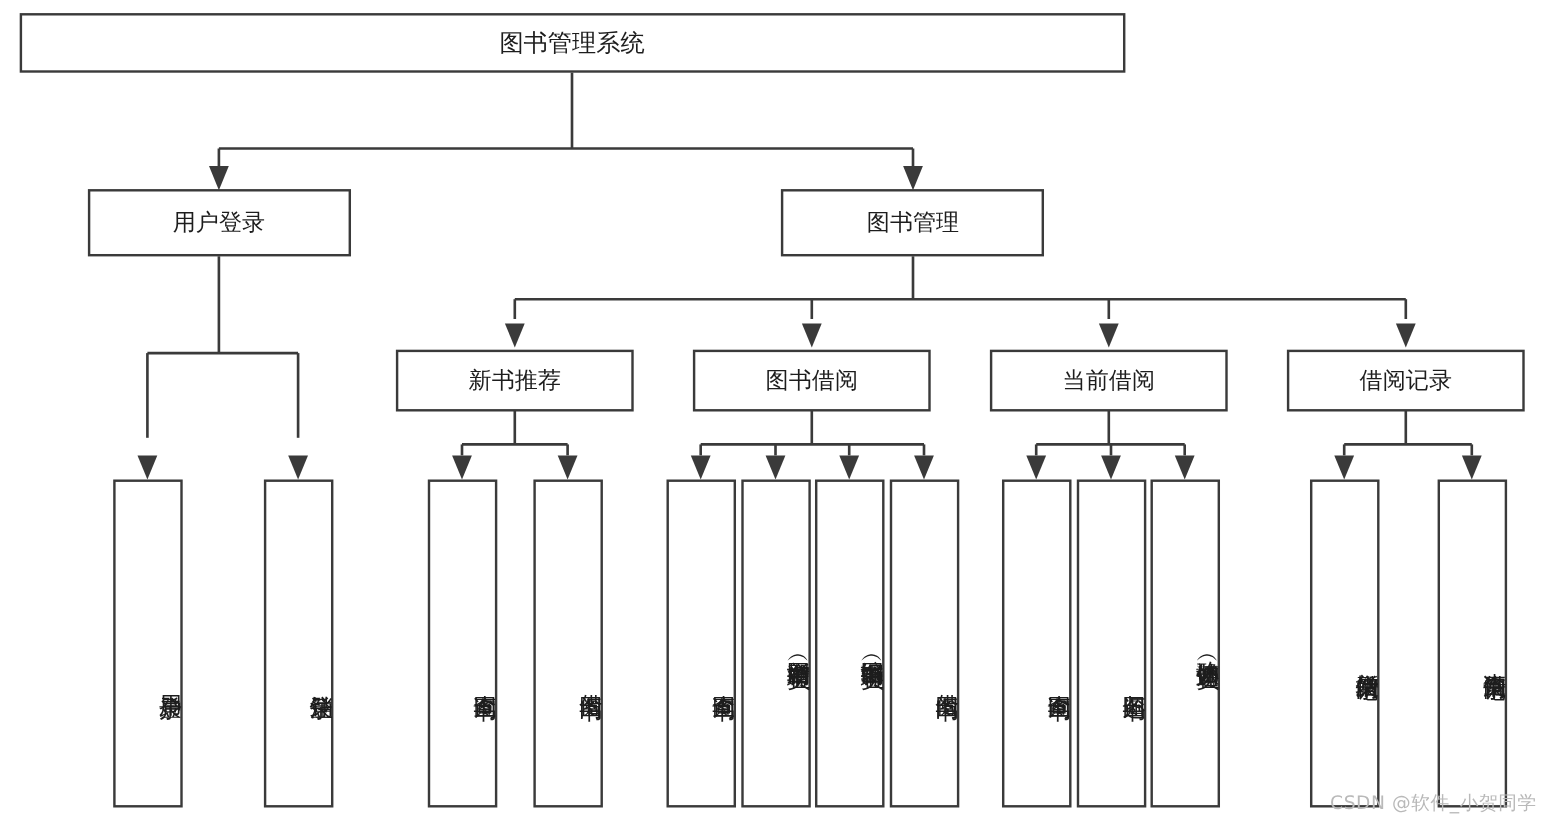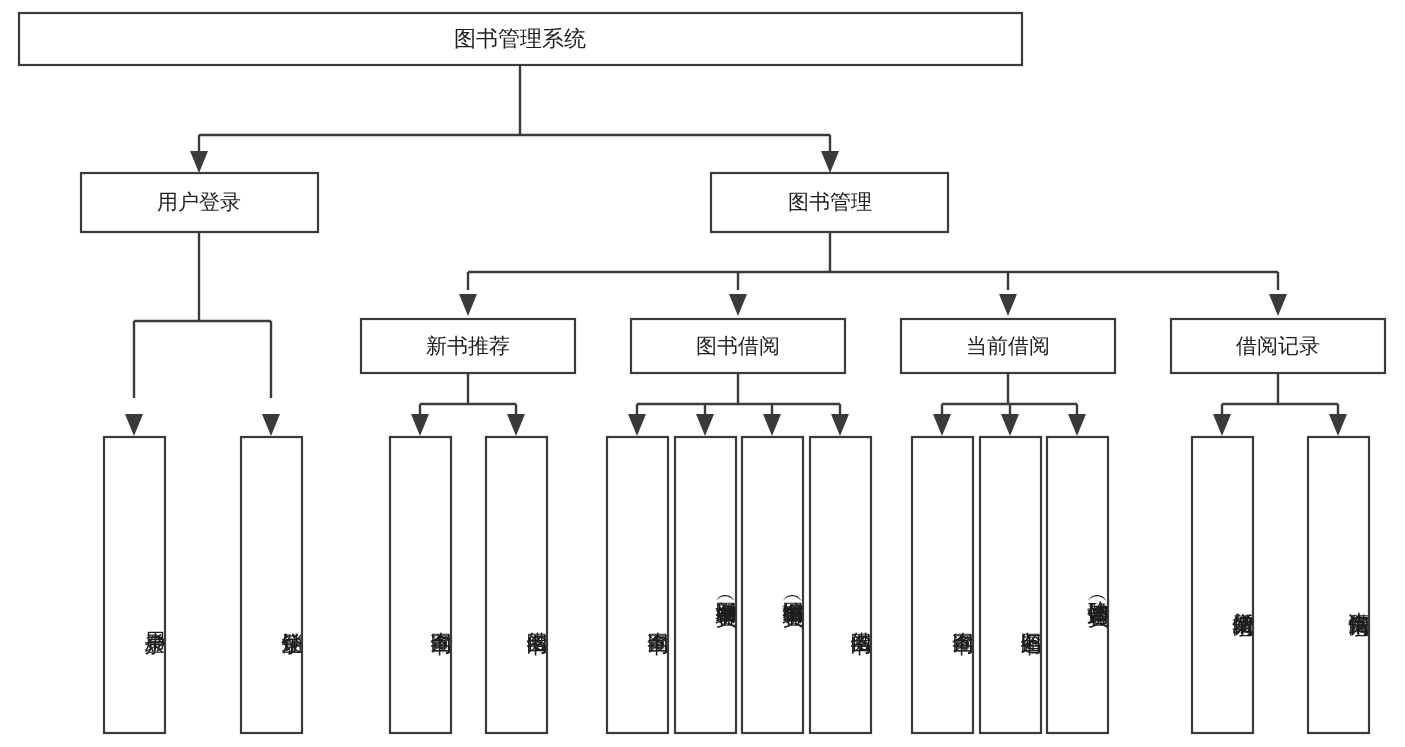--- a/index.html
+++ b/index.html
@@ -218,14 +218,15 @@
   <div class="vlabel" style="left:742px; top:447px; width:61px; height:280px; padding-top:2px;">编辑图书（管理员）</div>
   <div class="vlabel" style="left:810px; top:447px; width:61px; height:280px; padding-top:60px;">借阅图书</div>
 
   <div class="vlabel" style="left:912px; top:447px; width:61px; height:280px; padding-top:60px;">查询图书</div>
   <div class="vlabel" style="left:980px; top:447px; width:61px; height:280px; padding-top:60px;">归还图书</div>
   <div class="vlabel" style="left:1047px; top:447px; width:61px; height:280px; padding-top:2px;">确认归还（管理员）</div>
 
   <div class="vlabel" style="left:1192px; top:447px; width:61px; height:280px; padding-top:22px;">新增借阅记录</div>
   <div class="vlabel" style="left:1308px; top:447px; width:61px; height:280px; padding-top:22px;">查询借阅记录</div>
 
+  <div class="watermark">CSDN @软件_小贺同学</div>
 
 </div>
 
 </body></html>

